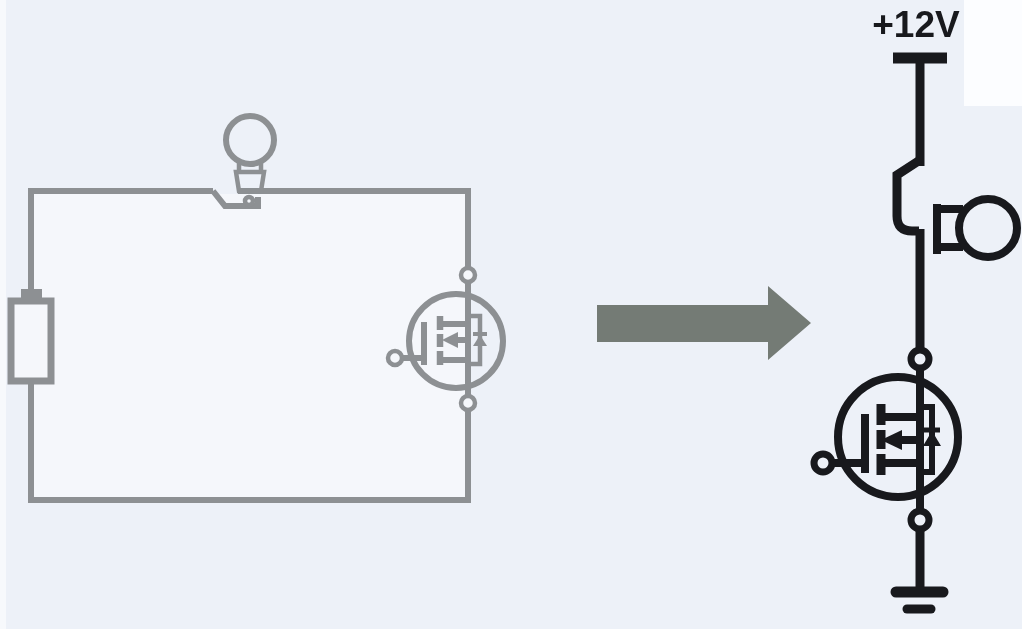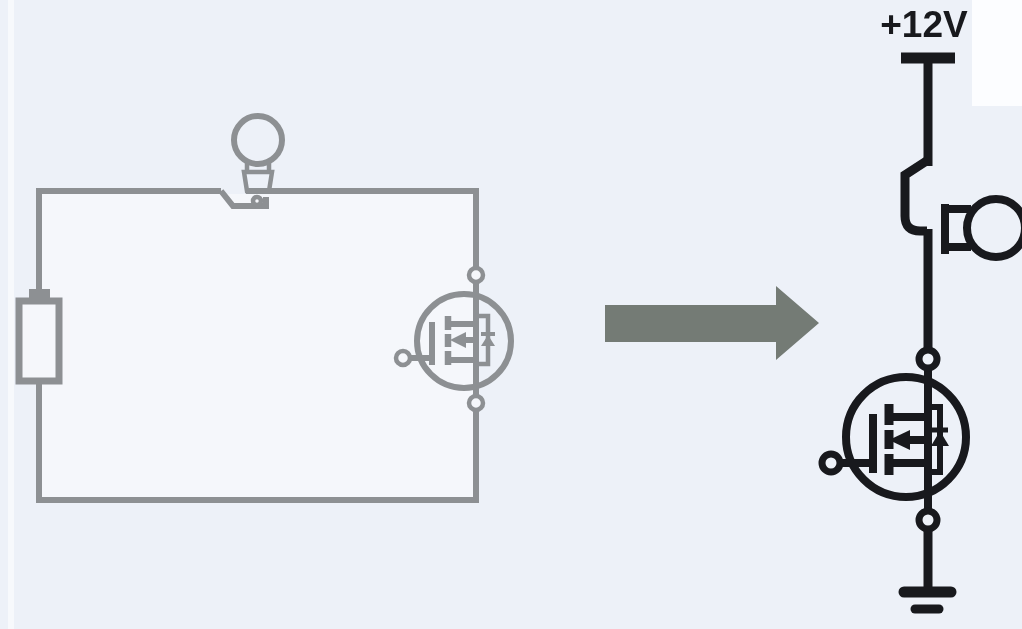--- a/index.html
+++ b/index.html
@@ -9,21 +9,21 @@
     --c-gray_circuit:#8d9093;
     --c-dark_circuit:#18191d;
     --c-arrow:#747b75;
   }
   html,body{margin:0;padding:0;}
   body{
     width:1022px;height:629px;overflow:hidden;
     background:var(--c-background);
     font-family:"Liberation Sans", sans-serif;
   }
-  .stage{position:relative;width:912px;height:629px;margin-left:8px;}
+  .stage{position:relative;width:912px;height:629px;}
   svg{display:block;}
 
   
   .gw{stroke:var(--c-gray_circuit);fill:none;stroke-width:6;}
   .gw-thin{stroke:var(--c-gray_circuit);fill:none;stroke-width:4.5;}
   .g-fill{fill:var(--c-gray_circuit);stroke:none;}
   .g-term{stroke:var(--c-gray_circuit);fill:var(--c-loop_interior);stroke-width:4.5;}
 
   
   .kw{stroke:var(--c-dark_circuit);fill:none;stroke-width:9;}

